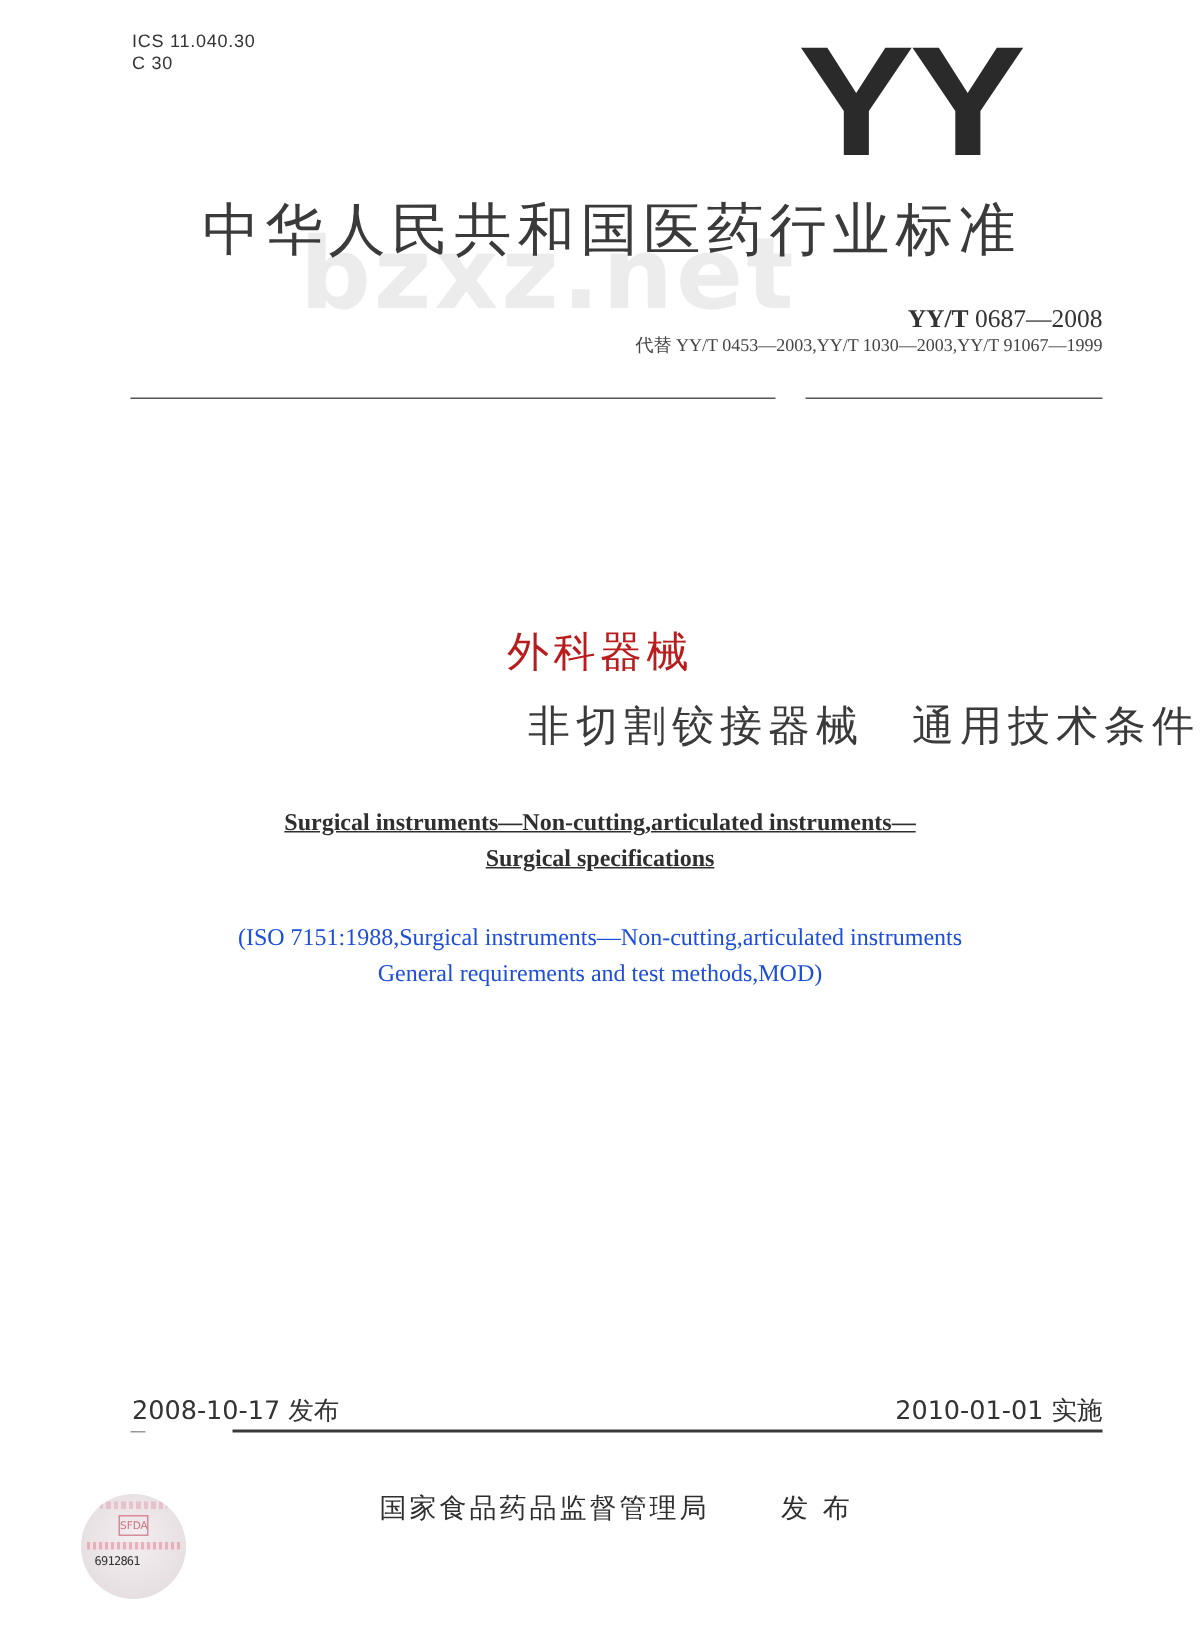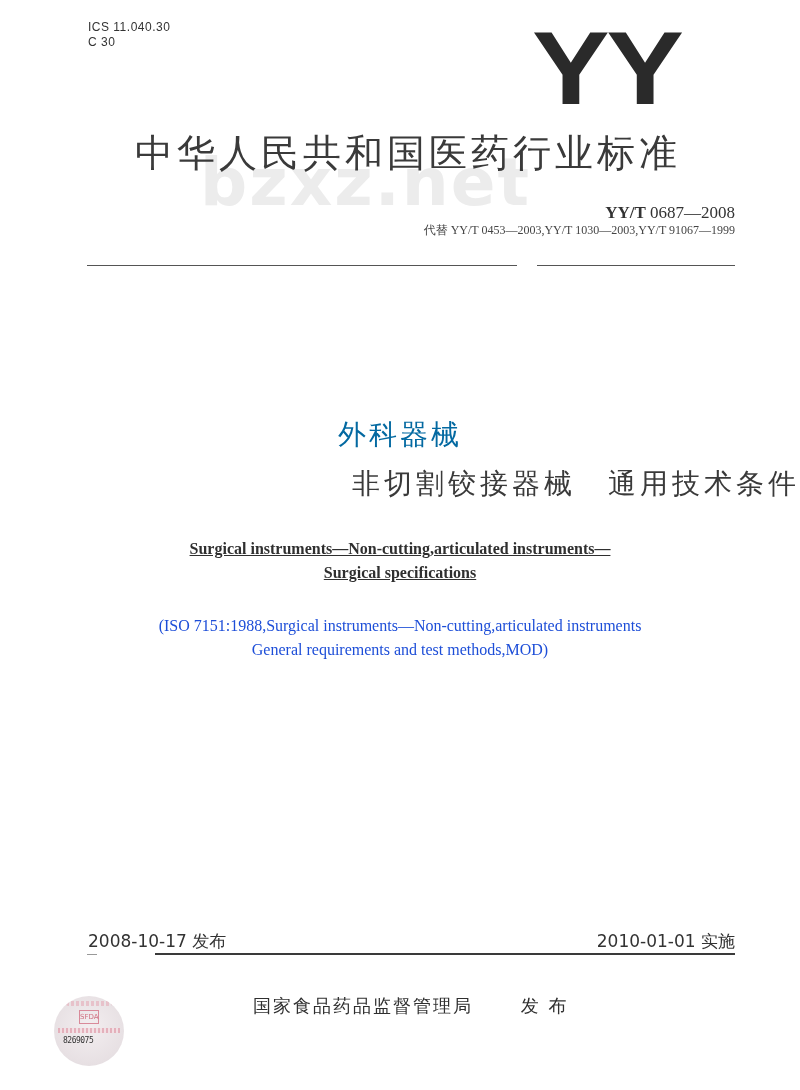--- a/index.html
+++ b/index.html
@@ -88,21 +88,21 @@
       background: #555;
     }
     .rule.thick { height: 2px; background: #3a3a3a; }
 
     .cn-title-1 {
       left: 0; width: 800px; top: 418px;
       text-align: center;
       font-family: "DejaVu Sans", sans-serif;
       font-size: 28px;
       line-height: 34px;
-      color: #0369a1;
+      color: #b91c1c;
       letter-spacing: 3px;
     }
     .cn-title-2 {
       left: 0; width: 800px; top: 466px;
       text-align: right;
       font-family: "DejaVu Sans", sans-serif;
       font-size: 28px;
       line-height: 36px;
       color: #3a3a3a;
       letter-spacing: 4px;
@@ -240,14 +240,14 @@
 
 <div class="abs rule" style="left:87px; top:954px; width:10px; background:#999;"></div>
 <div class="abs rule thick" style="left:155px; top:953px; width:580px;"></div>
 
 <div class="abs publisher">国家食品药品监督管理局　　 发 布</div>
 
 <div class="abs stamp">
   <div class="stamp-ring-text"></div>
   <div class="stamp-box">SFDA</div>
   <div class="stamp-band"></div>
-  <div class="stamp-serial">8269075</div>
+  <div class="stamp-serial">6912861</div>
 </div>
 
 </body></html>

